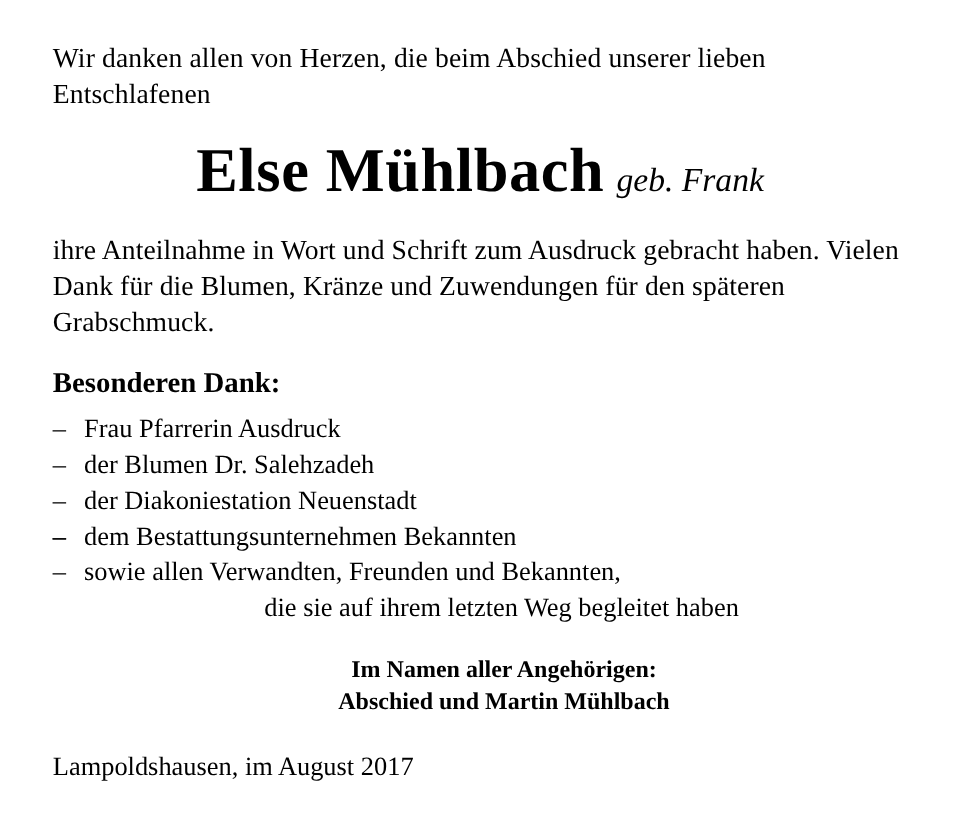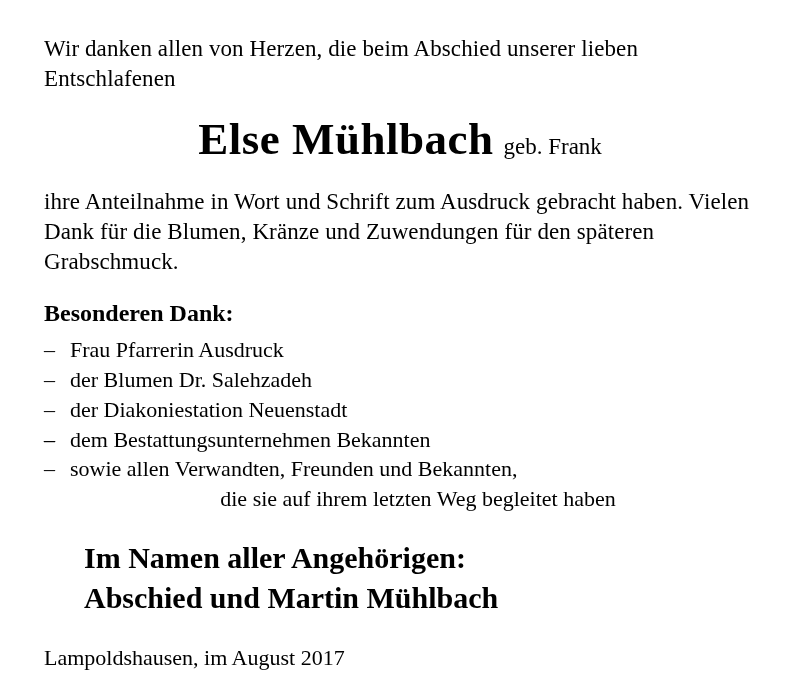--- a/index.html
+++ b/index.html
@@ -33,29 +33,30 @@
     line-height: 1.32;
     margin: 0 0 6px 0;
     letter-spacing: 0.1px;
   }
   .name-line {
     text-align: center;
     margin: 18px 0 22px 0;
     white-space: nowrap;
   }
   .deceased-name {
-    font-size: 45px;
+    font-size: 52px;
     font-weight: bold;
     letter-spacing: 0.5px;
     text-align: right;
   }
   .maiden-name {
-    font-size: 23px;
+    font-size: 28px;
     font-weight: normal;
     margin-left: 10px;
+    font-style: italic;
   }
   .body-text {
     font-size: 23px;
     line-height: 1.32;
     margin: 0 0 22px 0;
     letter-spacing: 0.1px;
   }
   .thanks-heading {
     font-size: 24px;
     font-weight: bold;
@@ -76,23 +77,23 @@
     position: absolute;
     left: 0;
     top: 0;
   }
   .thanks-list li .cont {
     display: block;
     padding-left: 10px;
     text-align: center;
   }
   .signature {
-    text-align: left;
+    text-align: center;
     font-weight: bold;
-    font-size: 30px;
+    font-size: 20px;
     line-height: 1.32;
     margin: 0 0 28px 0;
     padding-left: 40px;
   }
   .place-date {
     font-size: 22px;
     margin: 0;
   }
 </style>
 </head>

